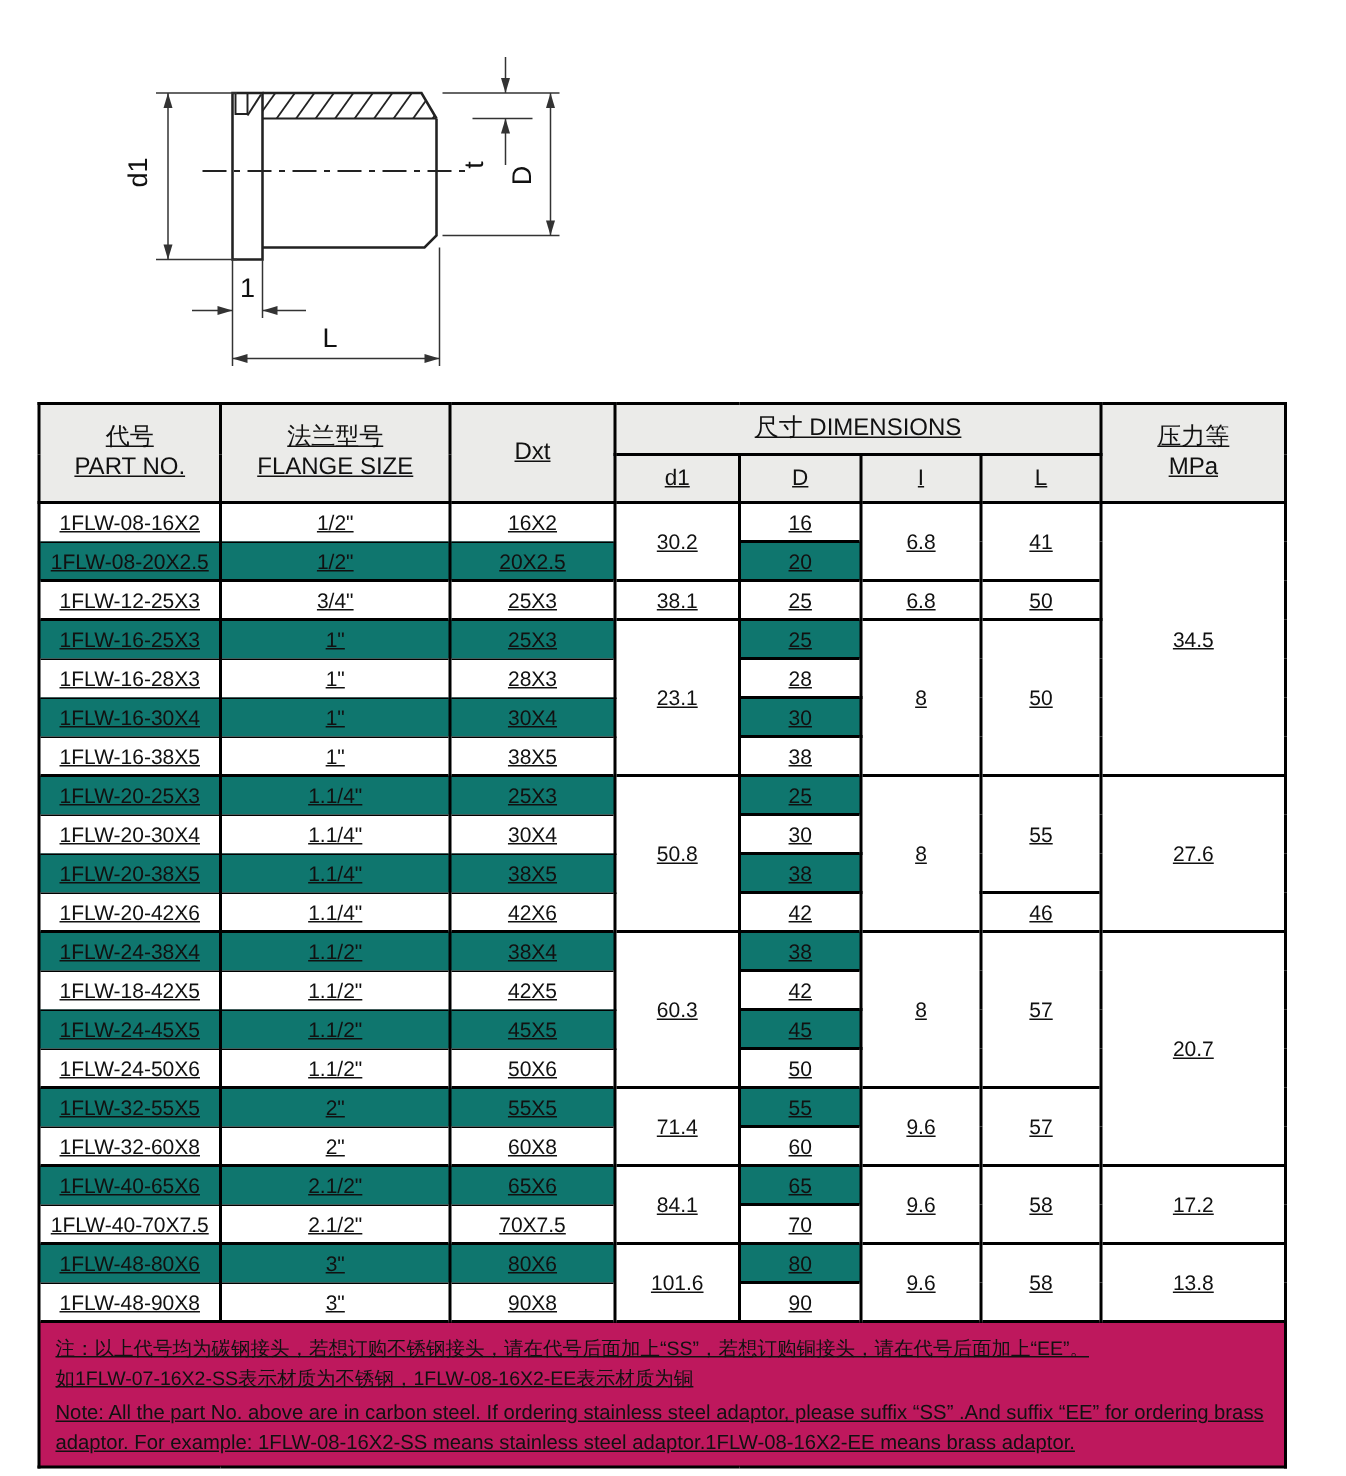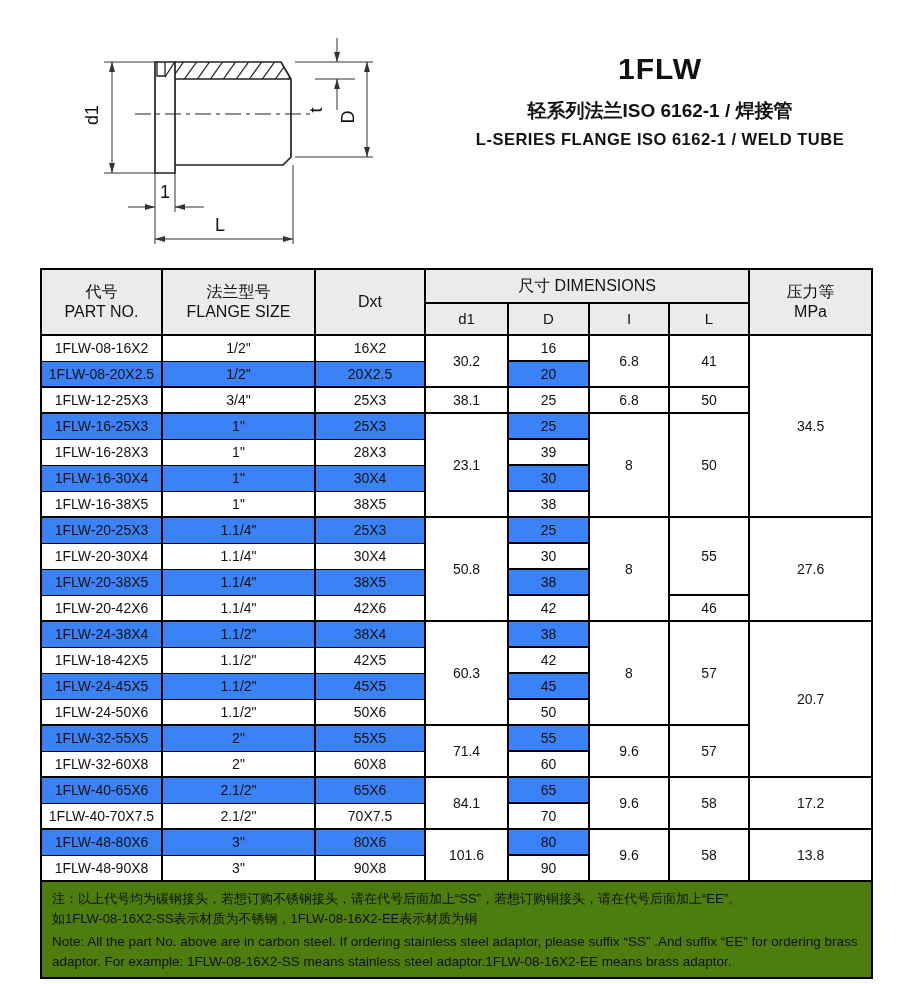--- a/index.html
+++ b/index.html
@@ -6,33 +6,33 @@
   .page{position:relative;width:897px;height:984px;background:#ffffff;overflow:hidden;
         font-family:"Liberation Sans","DejaVu Sans",sans-serif;color:#111;}
   
   .drawing{position:absolute;left:60px;top:22px;width:400px;height:238px;}
   
   .title-block{position:absolute;left:450px;top:52px;width:420px;text-align:center;}
   .title-main{font-size:30px;font-weight:bold;letter-spacing:1px;margin-bottom:12px;}
   .title-cn{font-size:19px;font-weight:bold;margin-bottom:6px;}
   .title-en{font-size:16.5px;font-weight:bold;letter-spacing:.5px;}
   
-  table.spec{position:absolute;left:40px;top:268px;width:831px;border-collapse:collapse;
-             table-layout:fixed;}
+  table.spec{position:absolute;left:25px;top:268px;width:831px;border-collapse:collapse;
+             table-layout:fixed;text-decoration:underline;}
   .spec th,.spec td{border:2px solid #000;text-align:center;padding:0;}
   .spec thead th{background:#ebebe9;font-weight:normal;font-size:16px;line-height:1.25;}
   .spec thead tr:first-child th{height:32px;}
   .spec thead tr:last-child th{height:30px;font-size:15px;}
   .spec tbody td{border-top-width:1px;border-bottom-width:1px;height:24px;font-size:14px;}
   .spec tbody tr.gs td{border-top-width:2px;}
   .spec tbody td.dcol{border-top-width:2px;}
   .spec tbody td.tk{border-top-width:2px;}
-  .spec tbody td.sh{background:#3b82f6;}
+  .spec tbody td.sh{background:#0f766e;}
   .spec td.note{border:2px solid #000;text-align:left;vertical-align:top;
-                padding:7px 10px 6px 10px;height:74px;background:#4d7c0f;}
+                padding:7px 10px 6px 10px;height:74px;background:#be185d;}
   .note .cn{font-size:13px;line-height:1.55;}
   .note .en{font-size:13.5px;line-height:1.45;margin-top:3px;}
 </style>
 </head>
 <body>
 
 <div class="page">
 
   <div class="drawing">
     <svg width="400" height="238" viewBox="0 0 400 238">
@@ -106,25 +106,20 @@
       <g fill="#111" font-size="18" font-family="Liberation Sans, DejaVu Sans, sans-serif" text-anchor="middle">
         <text x="38" y="93" transform="rotate(-90 38 93)">d1</text>
         <text x="262" y="88" transform="rotate(-90 262 88)">t</text>
         <text x="294" y="95" transform="rotate(-90 294 95)">D</text>
         <text x="105" y="176">1</text>
         <text x="160" y="209">L</text>
       </g>
     </svg>
   </div>
 
-  <div class="title-block">
-    <div class="title-main">1FLW</div>
-    <div class="title-cn">轻系列法兰ISO 6162-1 / 焊接管</div>
-    <div class="title-en">L-SERIES FLANGE ISO 6162-1 / WELD TUBE</div>
-  </div>
 
   <table class="spec">
     <colgroup>
       <col style="width:121px">
         <col style="width:153px">
         <col style="width:110px">
       <col style="width:83px">
         <col style="width:81px">
         <col style="width:80px">
       <col style="width:80px">
@@ -186,21 +181,21 @@
           <td class="sh">25X3</td>
           <td rowspan="4">23.1</td>
           <td class="dcol sh">25</td>
           <td rowspan="4">8</td>
           <td rowspan="4">50</td>
         </tr>
         <tr>
           <td>1FLW-16-28X3</td>
           <td>1"</td>
           <td>28X3</td>
-          <td class="dcol">39</td>
+          <td class="dcol">28</td>
         </tr>
         <tr>
           <td class="sh">1FLW-16-30X4</td>
           <td class="sh">1"</td>
           <td class="sh">30X4</td>
           <td class="dcol sh">30</td>
         </tr>
         <tr>
           <td>1FLW-16-38X5</td>
           <td>1"</td>
@@ -309,19 +304,19 @@
           <td>1FLW-48-90X8</td>
           <td>3"</td>
           <td>90X8</td>
           <td class="dcol">90</td>
         </tr>
       </tbody>
     <tfoot>
       <tr>
         <td colspan="8" class="note">
           <div class="cn">注：以上代号均为碳钢接头，若想订购不锈钢接头，请在代号后面加上“SS”，若想订购铜接头，请在代号后面加上“EE”。</div>
-          <div class="cn">如1FLW-08-16X2-SS表示材质为不锈钢，1FLW-08-16X2-EE表示材质为铜</div>
+          <div class="cn">如1FLW-07-16X2-SS表示材质为不锈钢，1FLW-08-16X2-EE表示材质为铜</div>
           <div class="en">Note:  All the part No. above are in carbon steel. If ordering stainless steel adaptor, please suffix “SS” .And suffix “EE” for ordering brass adaptor. For example: 1FLW-08-16X2-SS  means stainless steel adaptor.1FLW-08-16X2-EE means brass adaptor.</div>
         </td>
       </tr>
     </tfoot>
   </table>
 </div>
 
 </body></html>

